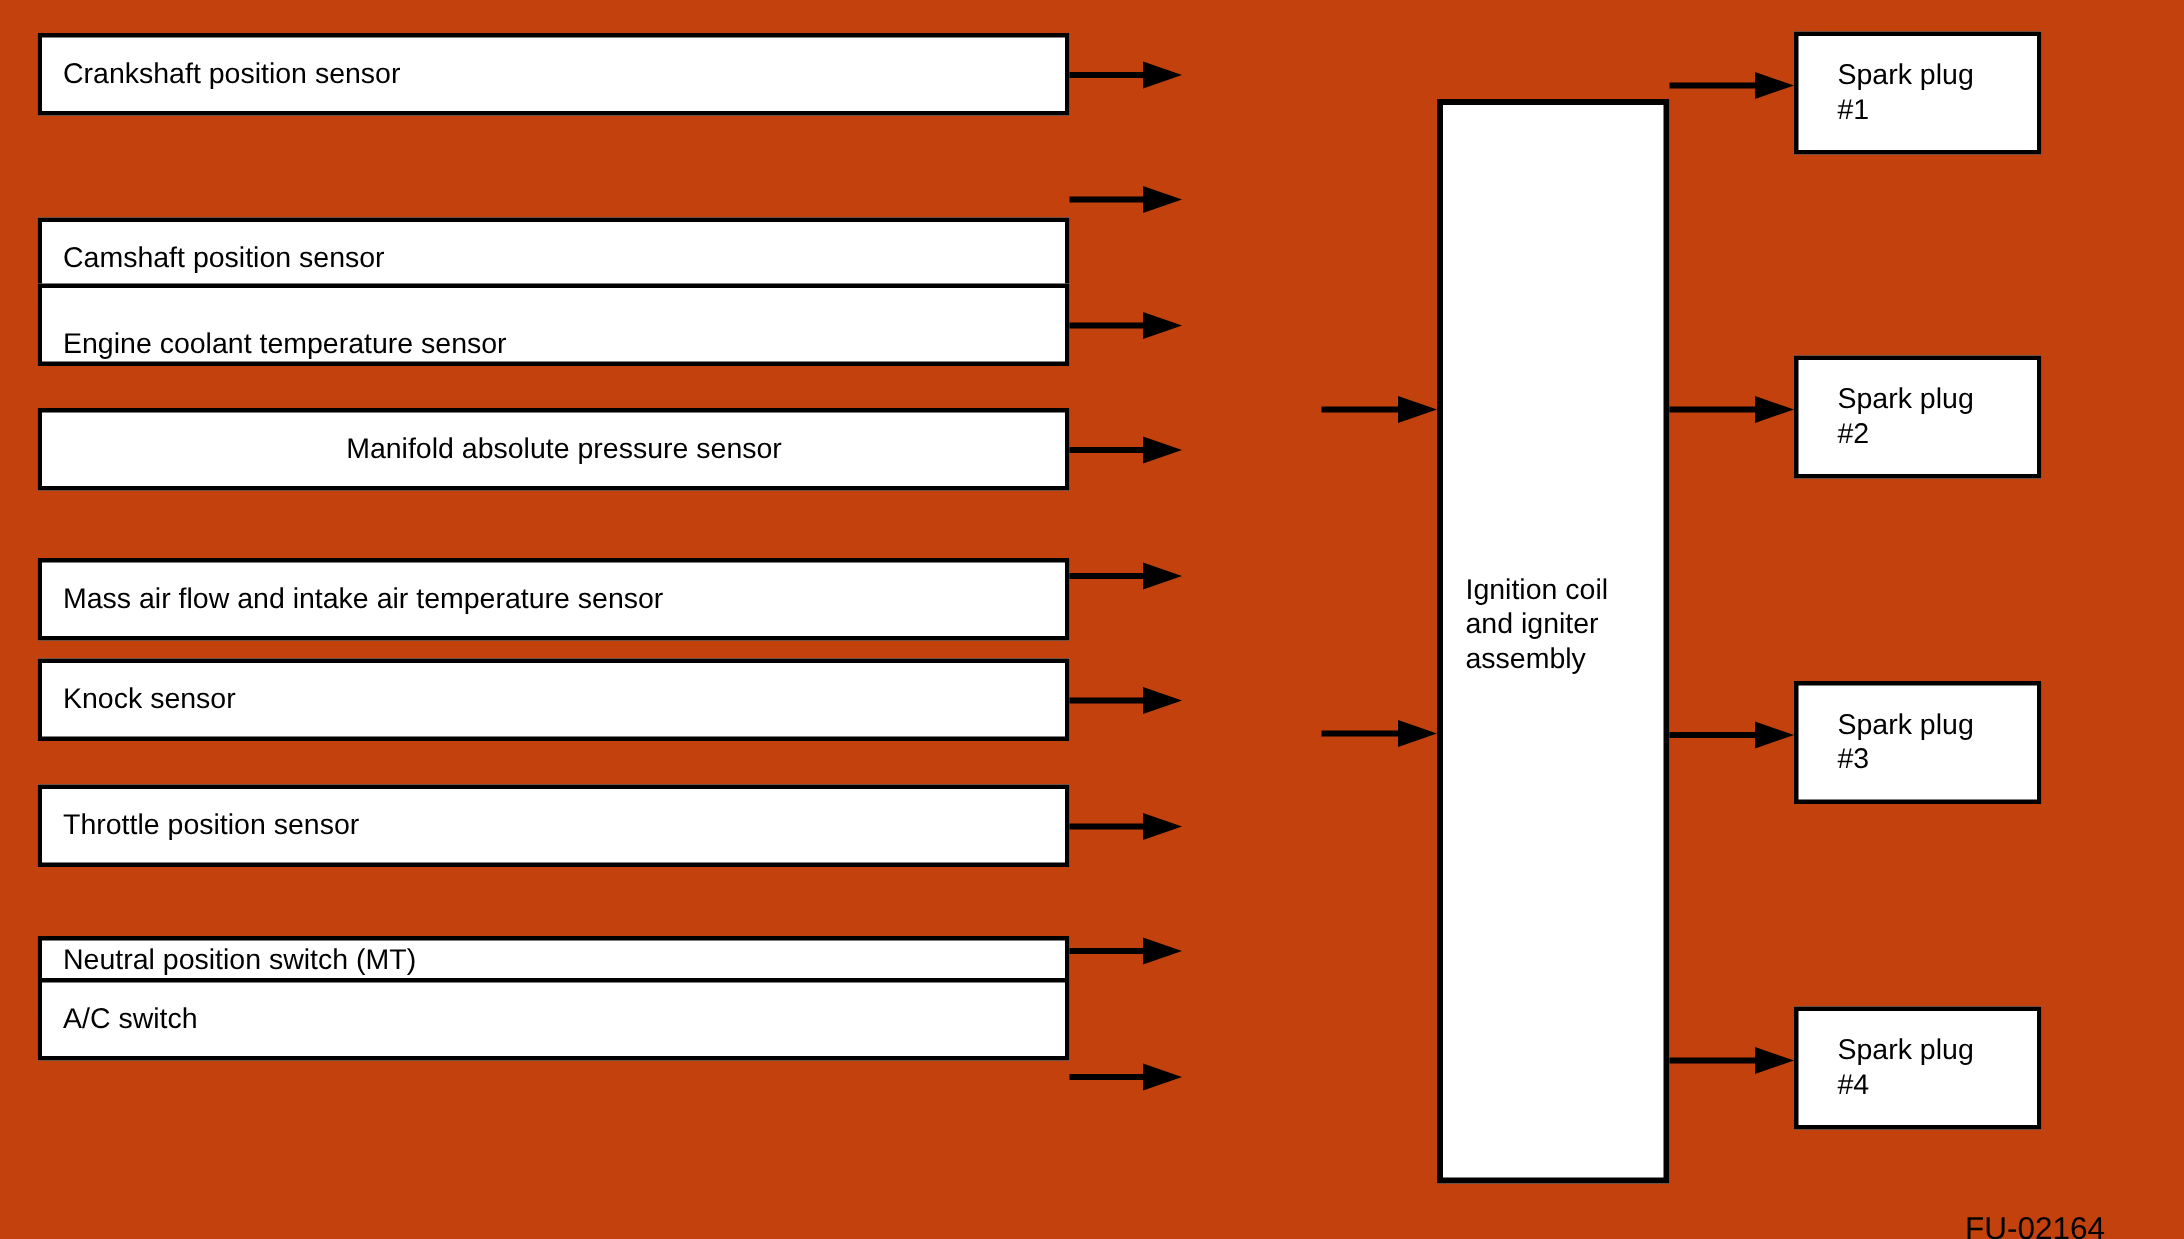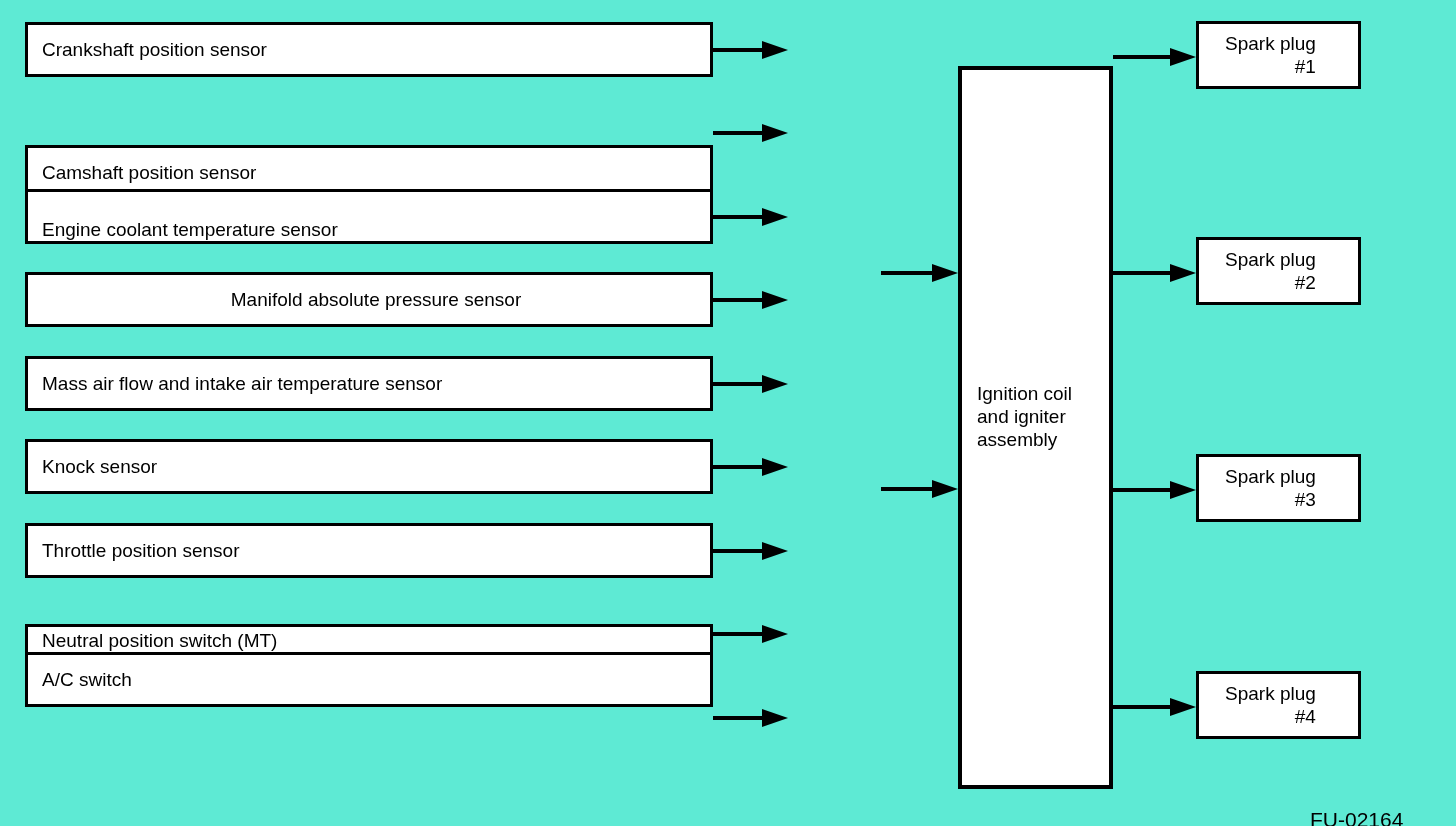--- a/index.html
+++ b/index.html
@@ -4,21 +4,21 @@
 <style>
   html, body {
     margin: 0;
     padding: 0;
     background: #ffffff;
   }
   #stage {
     position: relative;
     width: 1456px;
     height: 826px;
-    background: #5eead4;
+    background: #c2410c;
     font-family: "Liberation Sans", "DejaVu Sans", sans-serif;
     color: #000000;
     overflow: hidden;
   }
   .box {
     position: absolute;
     box-sizing: border-box;
     background: #ffffff;
     border: 3px solid #000000;
     display: flex;
@@ -50,23 +50,22 @@
   #coil-box {
     left: 958px;
     width: 155px;
     padding-left: 15px;
     padding-bottom: 22px;
     margin-top: 44px;
   }
   .output-box {
     left: 1196px;
     width: 165px;
-    height: 68px;
+    height: 82px;
     padding-left: 26px;
-    text-align: right;
   }
   .arrow {
     position: absolute;
     height: 18px;
   }
   .arrow-line {
     position: absolute;
     left: 0;
     right: 18px;
     top: 7px;
@@ -101,21 +100,21 @@
       </div>
       <div class="box input-box" style="top: 105px; margin-top: 40px;">
         <span class="lbl">Camshaft position sensor</span>
       </div>
       <div class="box input-box" style="top: 189px; align-items: flex-end;">
         <span class="lbl">Engine coolant temperature sensor</span>
       </div>
       <div class="box input-box" style="top: 272px; justify-content: center;">
         <span class="lbl">Manifold absolute pressure sensor</span>
       </div>
-      <div class="box input-box" style="top: 356px; align-items: center;">
+      <div class="box input-box" style="top: 372px; align-items: center;">
         <span class="lbl">Mass air flow and intake air temperature sensor</span>
       </div>
       <div class="box input-box" style="top: 439px;">
         <span class="lbl">Knock sensor</span>
       </div>
       <div class="box input-box" style="top: 523px;">
         <span class="lbl">Throttle position sensor</span>
       </div>
       <div class="box input-box" style="top: 624px;">
         <span class="lbl">Neutral position switch (MT)

